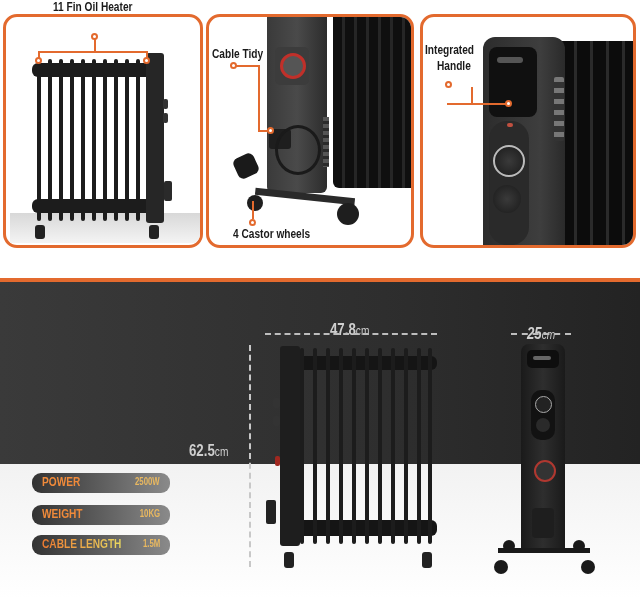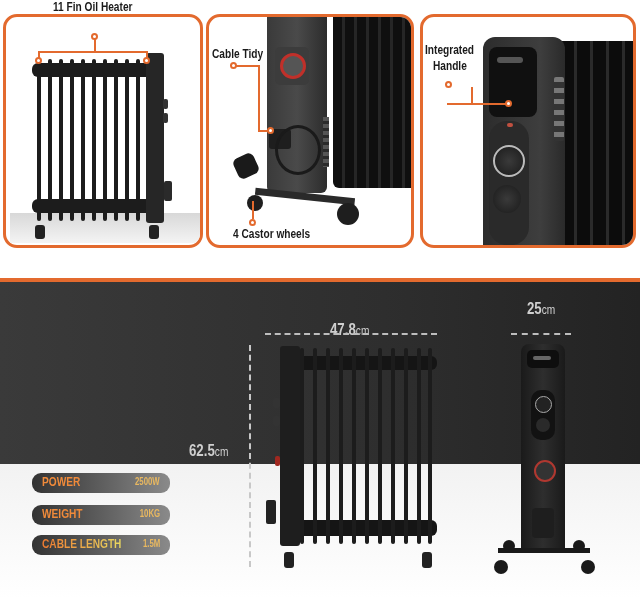--- a/index.html
+++ b/index.html
@@ -94,37 +94,37 @@
   <div style="position:absolute;left:84px;top:106px;width:6px;height:4px;background:#c05040;border-radius:2px;"></div>
   <div style="position:absolute;left:70px;top:128px;width:28px;height:28px;background:radial-gradient(#3a3a3a,#1a1a1a);border:2px solid #bbb;border-radius:50%;"></div>
   <div style="position:absolute;left:70px;top:168px;width:28px;height:28px;background:radial-gradient(#3a3a3a,#1a1a1a);border-radius:50%;"></div>
   <div style="position:absolute;left:131px;top:60px;width:10px;height:64px;background:repeating-linear-gradient(#777 0 5px,#333 5px 11px);border-radius:2px;"></div>
 
   <div class="dot" style="left:22px;top:64px;"></div>
   <div class="ln" style="left:24px;top:86px;width:60px;height:2px;"></div>
   <div class="ln" style="left:48px;top:70px;width:2px;height:17px;"></div>
   <div class="dot" style="left:82px;top:83px;"></div>
 </div>
-<div class="lbl" style="left:425px;top:42px;line-height:16px;width:60px;">
+<div class="lbl" style="left:425px;top:42px;line-height:16px;text-align:center;width:60px;">
   <span class="cond">Integrated</span><br>
   <span class="cond" style="margin-left:8px;">Handle</span>
 </div>
 
 <div class="orange-bar"></div>
 <div class="darkband"></div>
 <div style="position:absolute;left:0;top:464px;width:640px;height:135px;background:linear-gradient(#f2f2f2,#ffffff);"></div>
 
 <div class="spec-title"><span class="cond">Product Specification</span></div>
 
 <div class="dim" style="left:330px;top:320px;">
   <span class="cond"><span>47.8</span><small>cm</small></span>
 </div>
 <div class="dash-h" style="left:265px;top:333px;width:172px;"></div>
 
-<div class="dim" style="left:527px;top:299px;">
+<div class="dim" style="left:527px;top:324px;font-style:italic;">
   <span class="cond"><span>25</span><small>cm</small></span>
 </div>
 <div class="dash-h" style="left:511px;top:333px;width:60px;"></div>
 
 <div class="dim" style="left:189px;top:441px;">
   <span class="cond"><span>62.5</span><small>cm</small></span>
 </div>
 <div class="dash-v" style="left:249px;top:345px;height:222px;"></div>
 
 <div>

